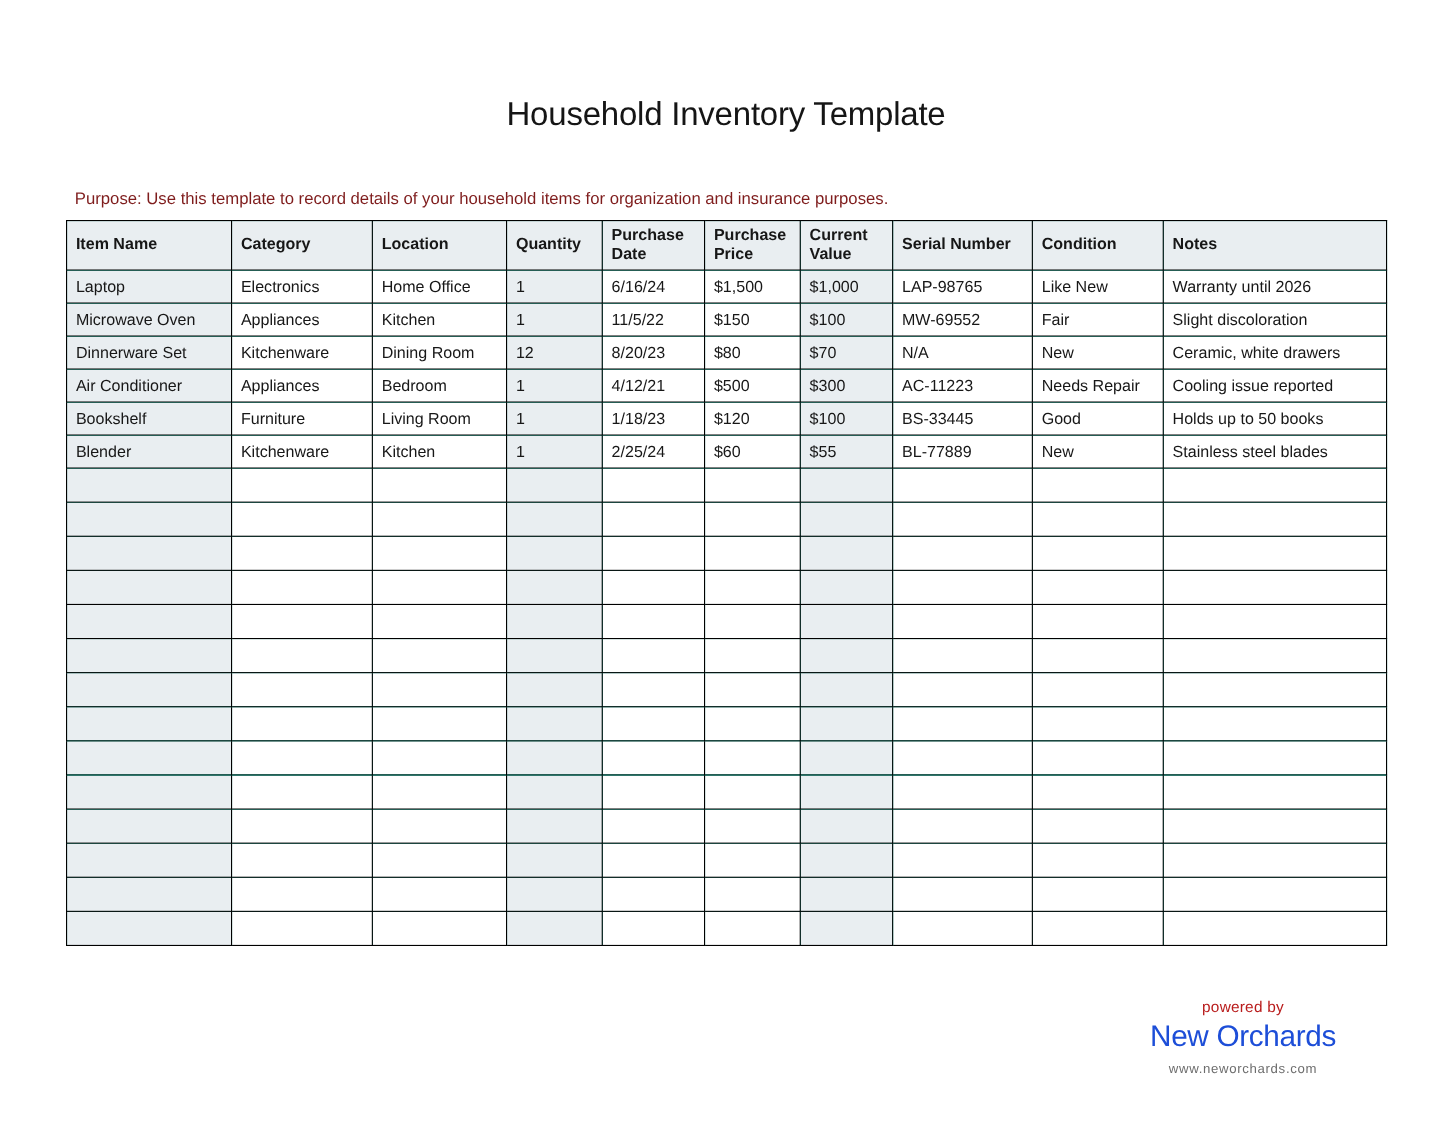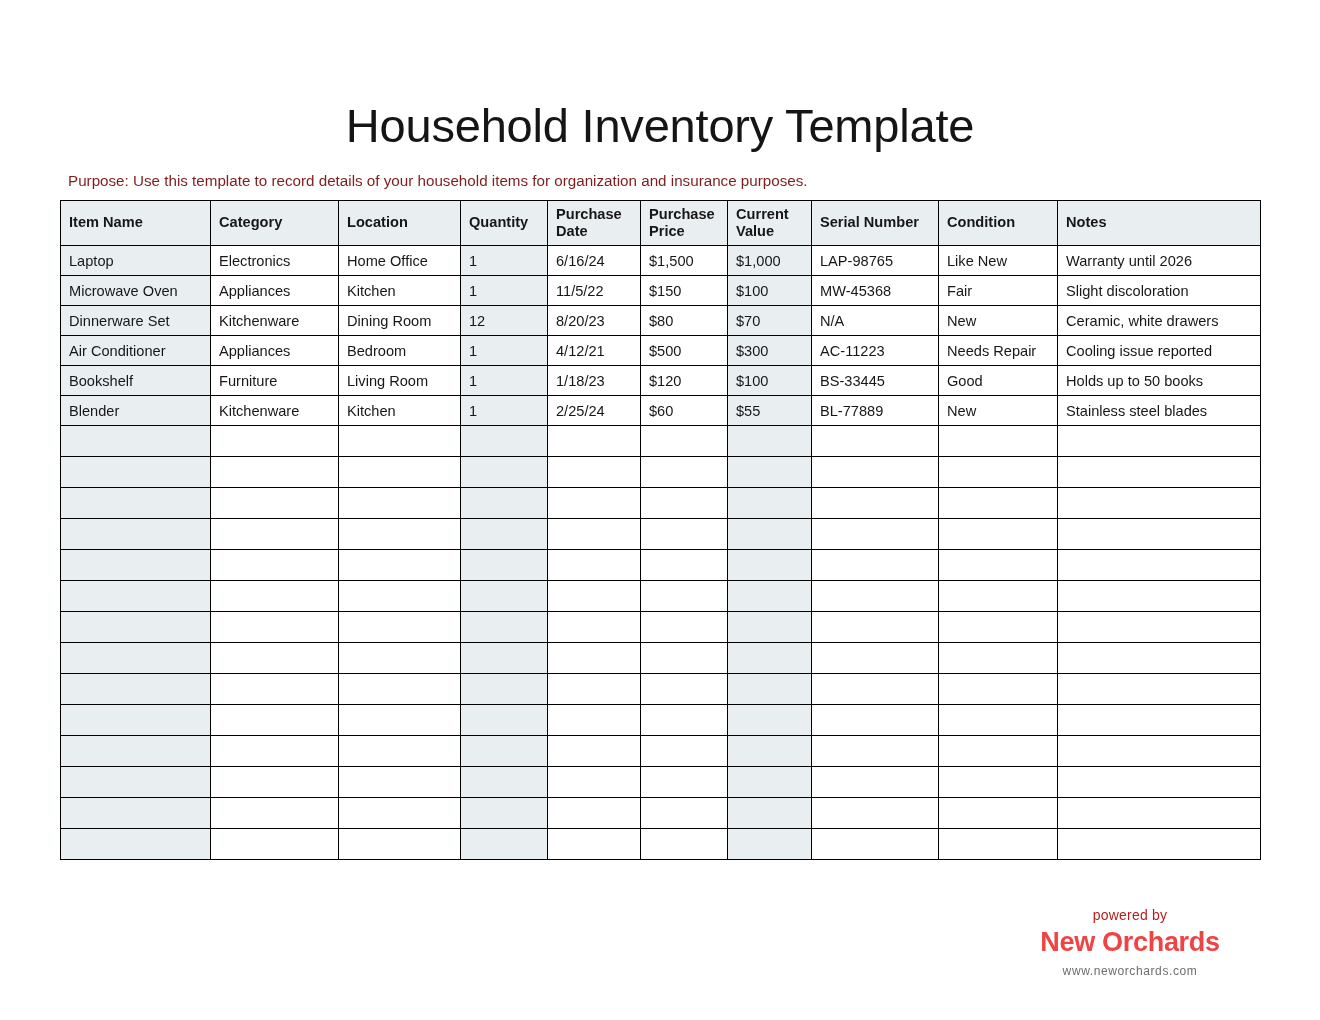--- a/index.html
+++ b/index.html
@@ -26,21 +26,21 @@
     background: #ffffff;
   }
 
   
   .doc-title {
     position: absolute;
     left: 0;
     top: 68px;
     width: 1320px;
     text-align: center;
-    font-size: 47px;
+    font-size: 30px;
     font-weight: 400;
     letter-spacing: -0.2px;
     color: #151515;
     line-height: 1.15;
     white-space: nowrap;
   }
 
   
   .purpose {
     position: absolute;
@@ -124,22 +124,22 @@
     text-align: center;
   }
   .footer .powered {
     font-size: 14px;
     color: #b91c1c;
     letter-spacing: 0.2px;
     line-height: 1.3;
   }
   .footer .brand {
     font-size: 27px;
-    font-weight: 700;
-    color: #ef4444;
+    font-weight: 400;
+    color: #1d4ed8;
     letter-spacing: -0.3px;
     line-height: 1.25;
     margin-top: 2px;
   }
   .footer .url {
     font-size: 12px;
     color: #6d6d6d;
     letter-spacing: 0.6px;
     margin-top: 4px;
     line-height: 1.3;
@@ -196,21 +196,21 @@
             <td>Warranty until 2026</td>
           </tr>
           <tr>
             <td class="tint">Microwave Oven</td>
             <td>Appliances</td>
             <td>Kitchen</td>
             <td class="tint-qty num">1</td>
             <td>11/5/22</td>
             <td>$150</td>
             <td class="tint-cv">$100</td>
-            <td>MW-45368</td>
+            <td>MW-69552</td>
             <td>Fair</td>
             <td>Slight discoloration</td>
           </tr>
           <tr>
             <td class="tint">Dinnerware Set</td>
             <td>Kitchenware</td>
             <td>Dining Room</td>
             <td class="tint-qty num">12</td>
             <td>8/20/23</td>
             <td>$80</td>

